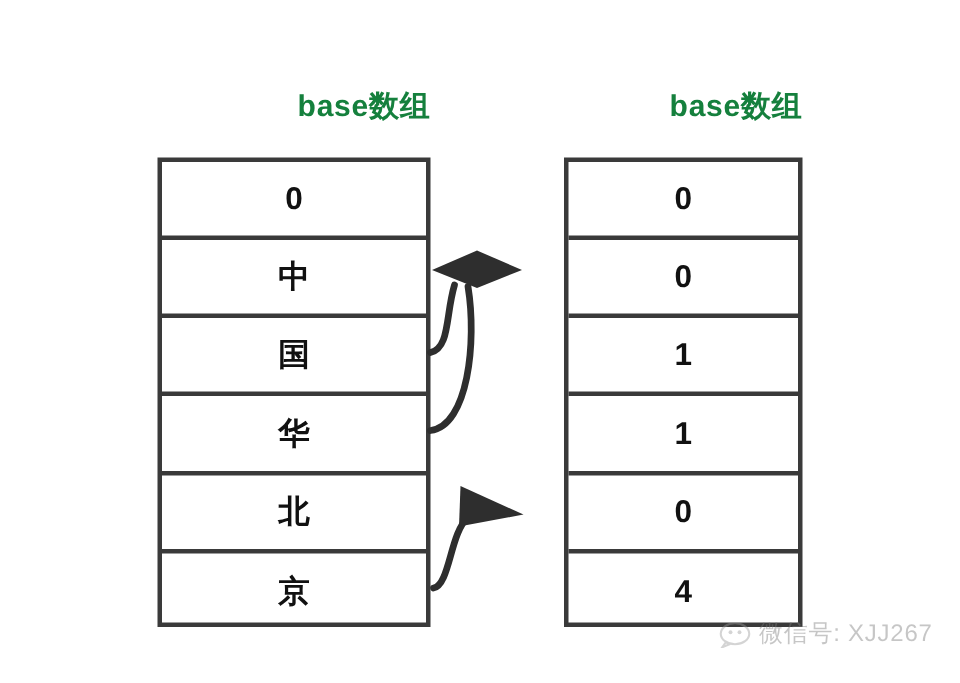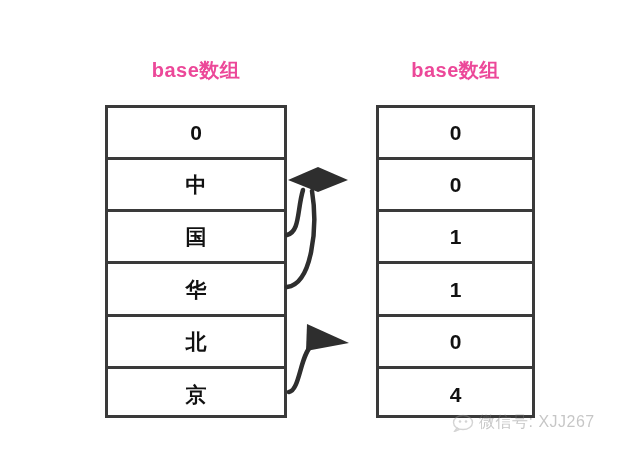--- a/index.html
+++ b/index.html
@@ -20,23 +20,23 @@
     position: absolute;
     inset: 0;
   }
 
   
   .col-title {
     position: absolute;
     font-size: 20px;
     font-weight: bold;
     letter-spacing: 0.5px;
-    color: #ec4899;
+    color: #15803d;
     white-space: nowrap;
-    text-align: center;
+    text-align: right;
   }
   #base-title  { left: 105px; top: 57px; width: 182px; }
   #check-title { left: 376px; top: 57px; width: 159px; }
 
   
   .array {
     position: absolute;
     border: 3px solid #3a3a3a;
     box-sizing: border-box;
     background: #ffffff;
@@ -66,21 +66,21 @@
     left: 0;
     top: 0;
     width: 640px;
     height: 455px;
     pointer-events: none;
   }
 
   
   #watermark {
     position: absolute;
-    left: 452px;
+    left: 479px;
     top: 412px;
     display: flex;
     align-items: center;
     gap: 5px;
     opacity: 0.42;
   }
   #watermark .wm-text {
     font-size: 16px;
     color: #7a7a7a;
     white-space: nowrap;

